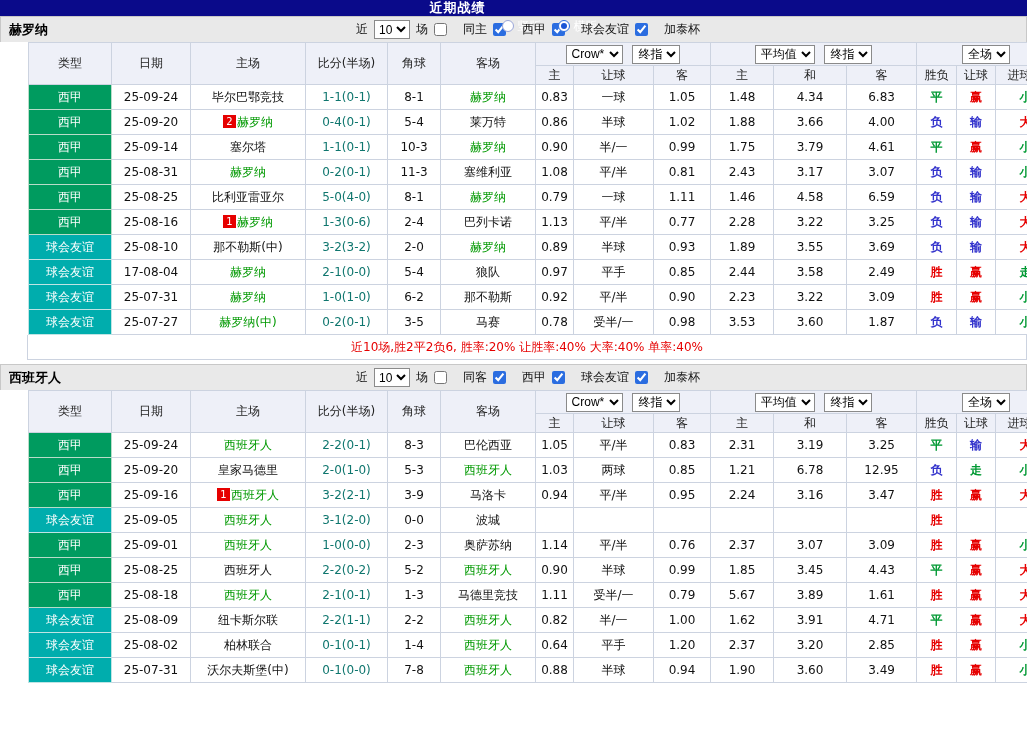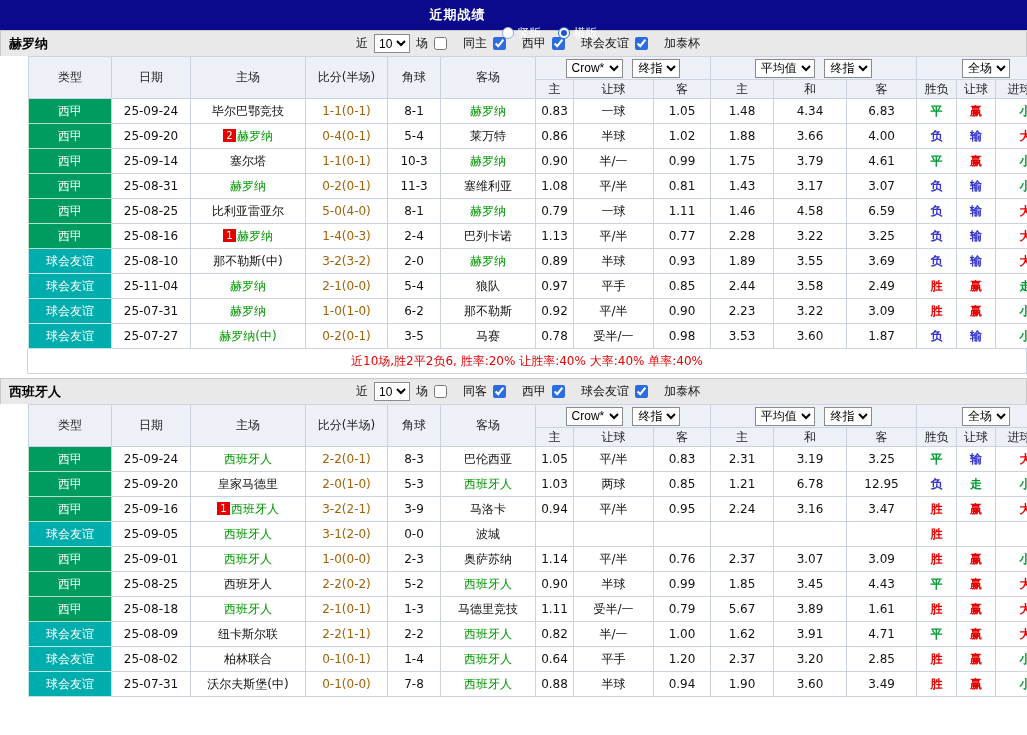--- a/index.html
+++ b/index.html
@@ -6,21 +6,21 @@
   html,body { margin:0; padding:0; }
   body {
     width:1027px;
     font-family:"DejaVu Sans","Liberation Sans",sans-serif;
     font-size:12px;
     color:#111;
     background:#fff;
   }
   
   .topbar {
-    height:30px; background:#0a0a8a;
+    height:16px; background:#0a0a8a;
     display:flex; align-items:center; justify-content:center; gap:16px;
     color:#fff;
   }
   .topbar-title { font-weight:bold; font-size:13px; letter-spacing:1px; }
   .radio-opt { display:flex; align-items:center; gap:4px; cursor:pointer;margin-top:36px; }
   .radio-circle {
     width:12px; height:12px; border-radius:50%;
     background:#fff; border:1px solid #9aa6d8; position:relative; display:inline-block;
   }
   .radio-circle.on { border-color:#2b6de0; }
@@ -54,21 +54,21 @@
   .grid thead select { height:19px; font-size:12px; border:1px solid #8a8a8a; background:#fff; margin:0 3px; padding:0 1px; }
   td.lg { color:#fff; font-size:12px; }
   td.lg.league   { background:#009b5f; border-color:#b9dcc9; }
   td.lg.friendly { background:#00adad; border-color:#bfe4e4; }
   .focal { color:#009900; }
   .badge {
     display:inline-block; background:#e60000; color:#fff;
     width:13px; height:13px; line-height:13px; font-size:10px;
     text-align:center; margin-right:1px; vertical-align:1px;
   }
-  td.score { color:#a16207; }
+  td.score { color:#0f766e; }
   td.res { font-weight:bold; }
   .r { color:#e60000; }
   .g { color:#009933; }
   .b { color:#3333cc; }
   .summary {
     height:25px; line-height:25px; text-align:center; color:#e60000;
     border:1px solid #ccd3e0; border-top:none; background:#fff;margin-left:27px;
   }
 </style>
 </head>
@@ -217,21 +217,21 @@
             <tr>
     <td class="lg league">西甲</td>
     <td>25-08-31</td>
     <td><span class="focal">赫罗纳</span></td>
     <td class="score">0-2(0-1)</td>
     <td>11-3</td>
     <td><span class="">塞维利亚</span></td>
     <td>1.08</td>
               <td>平/半</td>
               <td>0.81</td>
-              <td>1.43</td>
+              <td>2.43</td>
               <td>3.17</td>
               <td>3.07</td>
     <td class="res b">负</td>
               <td class="res b">输</td>
               <td class="res g">小</td>
   </tr>
             <tr>
     <td class="lg league">西甲</td>
     <td>25-08-25</td>
     <td><span class="">比利亚雷亚尔</span></td>
@@ -245,21 +245,21 @@
               <td>4.58</td>
               <td>6.59</td>
     <td class="res b">负</td>
               <td class="res b">输</td>
               <td class="res r">大</td>
   </tr>
             <tr>
     <td class="lg league">西甲</td>
     <td>25-08-16</td>
     <td><span class="badge">1</span><span class="focal">赫罗纳</span></td>
-    <td class="score">1-4(0-3)</td>
+    <td class="score">1-3(0-6)</td>
     <td>2-4</td>
     <td><span class="">巴列卡诺</span></td>
     <td>1.13</td>
               <td>平/半</td>
               <td>0.77</td>
               <td>2.28</td>
               <td>3.22</td>
               <td>3.25</td>
     <td class="res b">负</td>
               <td class="res b">输</td>
@@ -277,21 +277,21 @@
               <td>0.93</td>
               <td>1.89</td>
               <td>3.55</td>
               <td>3.69</td>
     <td class="res b">负</td>
               <td class="res b">输</td>
               <td class="res r">大</td>
   </tr>
             <tr>
     <td class="lg friendly">球会友谊</td>
-    <td>25-11-04</td>
+    <td>17-08-04</td>
     <td><span class="focal">赫罗纳</span></td>
     <td class="score">2-1(0-0)</td>
     <td>5-4</td>
     <td><span class="">狼队</span></td>
     <td>0.97</td>
               <td>平手</td>
               <td>0.85</td>
               <td>2.44</td>
               <td>3.58</td>
               <td>2.49</td>

